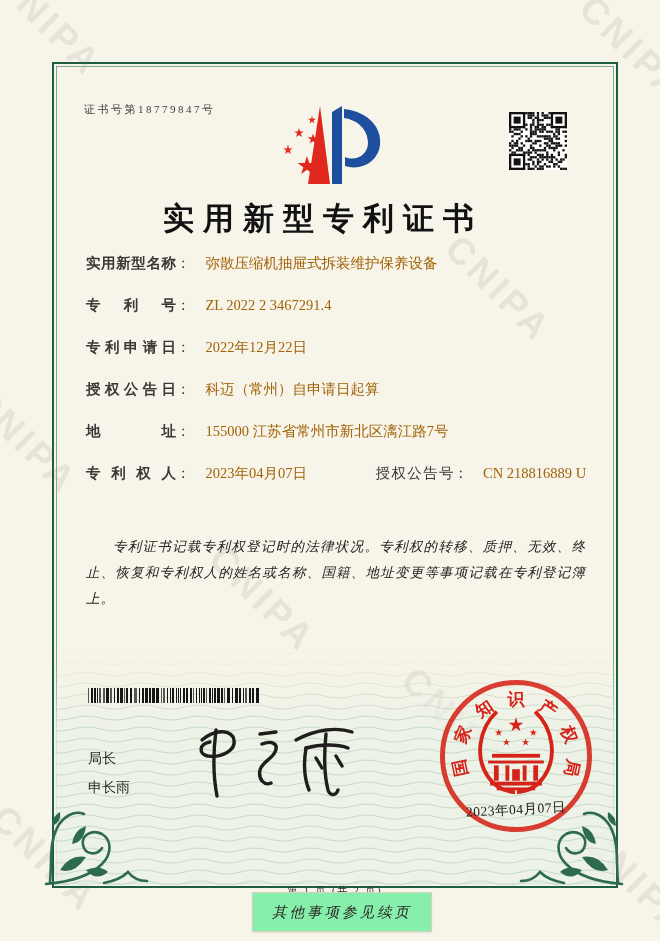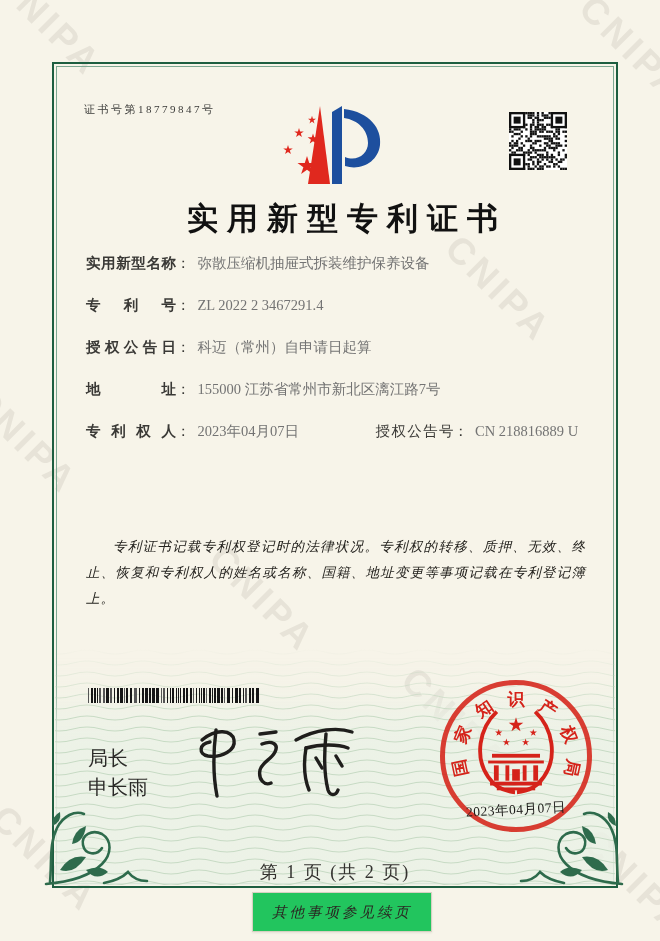--- a/index.html
+++ b/index.html
@@ -28,55 +28,55 @@
   .flourish.left{left:42px;top:786px;}
   .flourish.right{left:518px;top:786px;transform:scaleX(-1);}
 
   .content{position:absolute;inset:0;z-index:4;}
 
   .cert-no{position:absolute;left:84px;top:102px;font-size:11px;color:#3a3a38;letter-spacing:2.5px;}
 
   .logo{position:absolute;left:266px;top:102px;width:122px;height:86px;}
   .qr{position:absolute;left:509px;top:112px;width:58px;height:58px;background:#fff;}
 
-  .title{position:absolute;left:64px;top:198px;width:566px;text-align:center;
+  .title{position:absolute;left:40px;top:198px;width:566px;text-align:center;
          font-size:31px;font-weight:700;color:#111;letter-spacing:9px;}
 
   .fields{position:absolute;left:86px;top:254px;width:500px;}
   .field{height:42px;font-size:14.5px;color:#2e2d2b;white-space:nowrap;}
   .flabel{display:inline-block;width:90px;text-align:justify;text-align-last:justify;
           vertical-align:top;color:#3a3936;font-weight:bold;}
   .flabel2{display:inline-block;width:78px;text-align:justify;text-align-last:justify;
-           vertical-align:top;color:#3a3936;margin-left:36px;}
+           vertical-align:top;color:#3a3936;margin-left:28px;}
   .colon{margin-right:7px;color:#3a3936;}
-  .fvalue{color:#737373;}
+  .fvalue{color:#a16207;margin-left:8px;}
   .fvalue.date-val{display:inline-block;width:142px;}
 
   .legal{position:absolute;left:86px;top:534px;width:500px;font-style:italic;
          font-size:13.5px;line-height:26px;color:#25231f;letter-spacing:1px;text-align:justify;}
   .legal p{margin:0 0 7px 0;text-indent:2em;}
 
   .barcode{position:absolute;left:88px;top:688px;width:175px;height:15px;}
 
   .officer{position:absolute;left:88px;top:744px;font-family:Liberation Serif, serif;
-           font-size:20px;color:#2b2a28;line-height:29px;}
+           font-size:14px;color:#2b2a28;line-height:29px;}
   .signature{position:absolute;left:186px;top:716px;}
 
   .seal{position:absolute;left:440px;top:680px;width:152px;height:152px;border-radius:50%;
         border:5px solid rgba(213,35,25,0.88);box-sizing:border-box;}
   .seal .arc-ch{position:absolute;left:50%;top:50%;font-size:17px;font-weight:700;
         color:#d5231a;line-height:1;}
   .seal .emblem{position:absolute;left:50%;top:50%;transform:translate(-50%,-54%);}
   .seal-date{position:absolute;left:0;top:116px;width:100%;text-align:center;
         font-size:13.5px;color:#1b1a18;transform:rotate(-3deg);letter-spacing:.5px;}
 
-  .page-info{position:absolute;left:52px;top:860px;width:566px;text-align:center;
-        font-size:18px;color:#33322f;letter-spacing:2px;}
-
-  .cont-tab{position:absolute;left:252px;top:892px;width:178px;height:38px;background:#22c55e;
+  .page-info{position:absolute;left:52px;top:884px;width:566px;text-align:center;
+        font-size:10px;color:#33322f;letter-spacing:2px;}
+
+  .cont-tab{position:absolute;left:252px;top:892px;width:178px;height:38px;background:#86efac;
         border:1px solid #d6d1c1;box-shadow:0 1px 2px rgba(0,0,0,0.08);
         display:flex;align-items:center;justify-content:center;
         font-style:italic;font-size:14.5px;letter-spacing:3px;color:#2a2823;}
 </style>
 </head>
 <body>
 
 <div class="page">
 
   <span class="wm" style="left:-18px;top:2px;">CNIPA</span>
@@ -421,20 +421,23 @@
     <div class="title">实用新型专利证书</div>
 
     <div class="fields">
       <div class="field">
         <span class="flabel">实用新型名称</span><span class="colon">：</span><span class="fvalue">弥散压缩机抽屉式拆装维护保养设备</span>
       </div>
       <div class="field">
         <span class="flabel">专利号</span><span class="colon">：</span><span class="fvalue">ZL 2022 2 3467291.4</span>
       </div>
       <div class="field">
+        <span class="flabel">专利申请日</span><span class="colon">：</span><span class="fvalue">2022年12月22日</span>
+      </div>
+      <div class="field">
         <span class="flabel">授权公告日</span><span class="colon">：</span><span class="fvalue">科迈（常州）自申请日起算</span>
       </div>
       <div class="field">
         <span class="flabel">地址</span><span class="colon">：</span><span class="fvalue">155000 江苏省常州市新北区漓江路7号</span>
       </div>
       <div class="field">
         <span class="flabel">专利权人</span><span class="colon">：</span><span class="fvalue date-val">2023年04月07日</span><span class="flabel2">授权公告号</span><span class="colon">：</span><span class="fvalue">CN 218816889 U</span>
       </div>
     </div>
 

